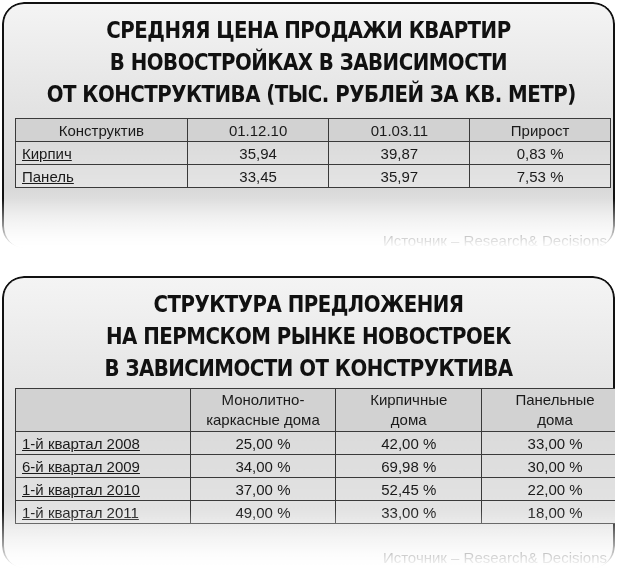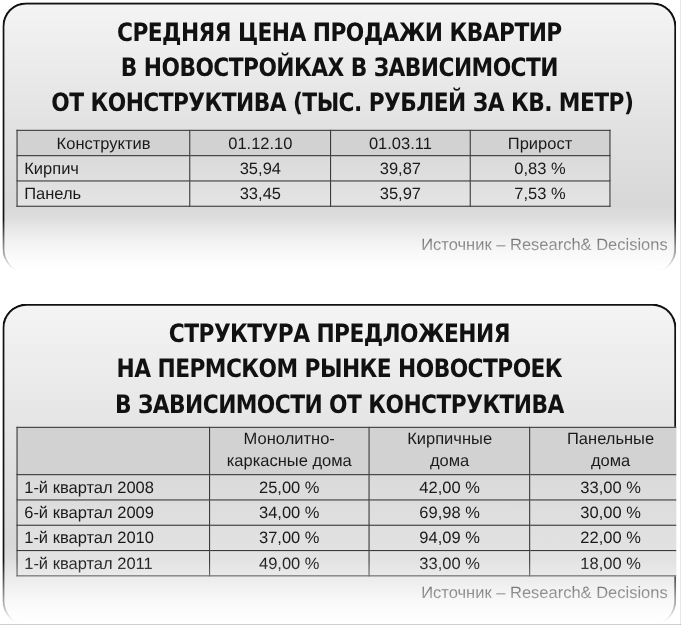--- a/index.html
+++ b/index.html
@@ -27,27 +27,27 @@
   .panel-1 .title { top: 10px; }
   .panel-2 .title { top: 10px; }
   table.data {
     position: absolute; border-collapse: collapse; font-size: 15px; color: #1a1a1a;
     background: linear-gradient(180deg, #d6d6d6, #e4e4e4);
   }
   table.data td, table.data th {
     border: 1px solid #3a3a3a; padding: 0 4px; height: 22px; text-align: center; font-weight: normal;
   }
   table.data th.b { font-weight: normal; }
-  table.data td.first { text-align: left; padding-left: 6px; }
+  table.data td.first { text-align: left; padding-left: 6px; text-decoration: underline; }
   table.data tr.head th { background: #d2d2d2; }
-  .t1 { left: 11px; top: 114px; width: 540px; }
+  .t1 { left: 11px; top: 114px; width: 596px; }
   .t2 { left: 11px; top: 110px; width: 614px; }
   .t2 tr.head th { height: 42px; line-height: 20px; }
   .source {
-    position: absolute; right: 6px; font-size: 15px; color: #1a1a1a; white-space: nowrap;
+    position: absolute; right: 6px; font-size: 15px; color: #1a1a1a; white-space: nowrap; margin-top: 18px;
   }
   .panel-1 .source { top: 210px; }
   .panel-2 .source { top: 253px; }
 </style>
 </head>
 <body>
 
 <div class="panel panel-1">
   <div class="title">
     <div>СРЕДНЯЯ ЦЕНА ПРОДАЖИ КВАРТИР</div>
@@ -122,21 +122,21 @@
     </tr>
     <tr>
       <td class="first">6-й квартал 2009</td>
       <td>34,00 %</td>
       <td>69,98 %</td>
       <td>30,00 %</td>
     </tr>
     <tr>
       <td class="first">1-й квартал 2010</td>
       <td>37,00 %</td>
-      <td>94,09 %</td>
+      <td>52,45 %</td>
       <td>22,00 %</td>
     </tr>
     <tr>
       <td class="first">1-й квартал 2011</td>
       <td>49,00 %</td>
       <td>33,00 %</td>
       <td>18,00 %</td>
     </tr>
   </tbody>
     </table>

